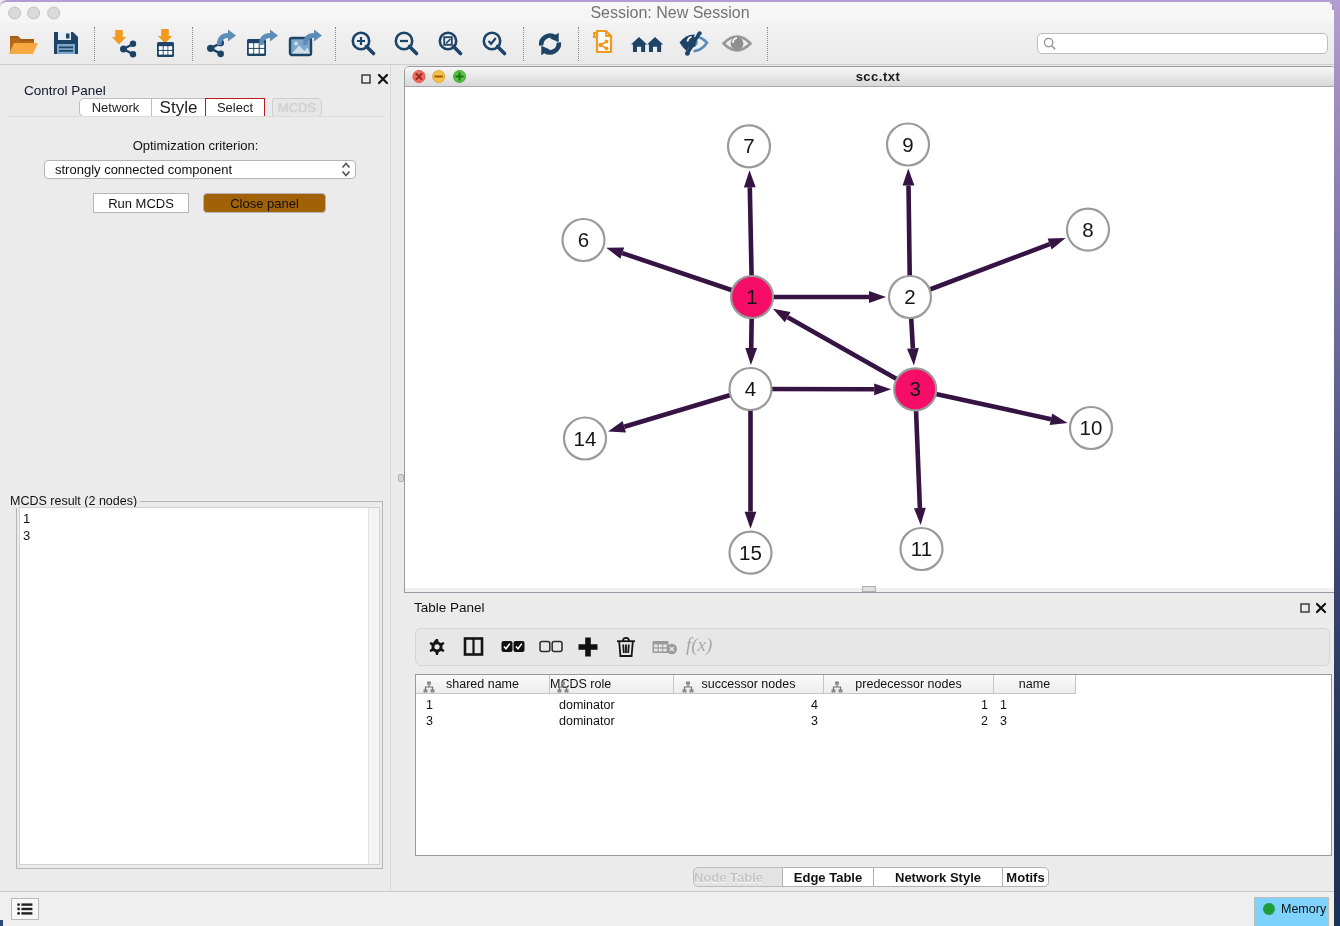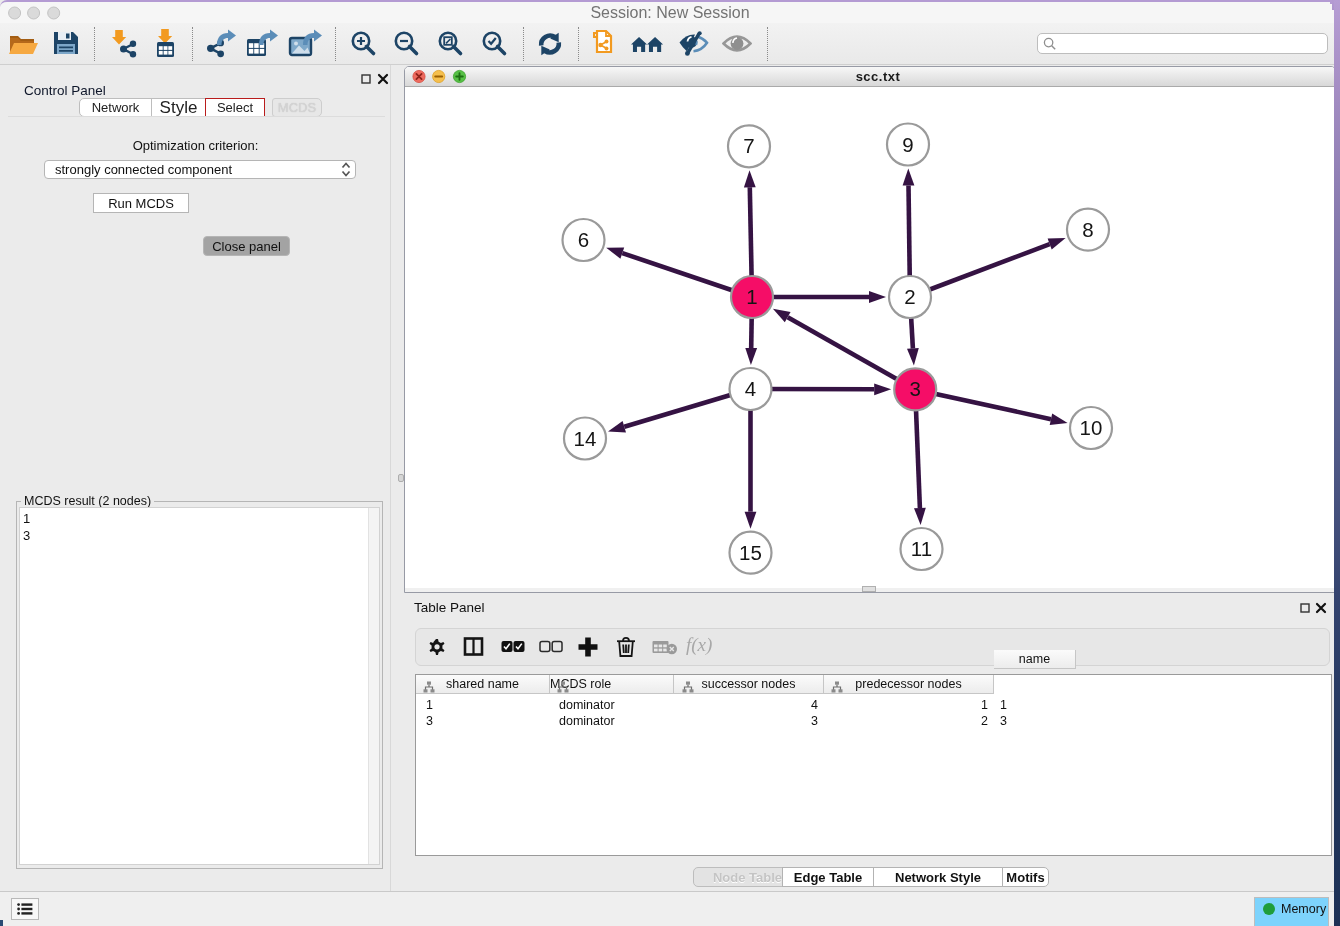--- a/index.html
+++ b/index.html
@@ -184,24 +184,24 @@
 </div>
 <div class="abs" style="left:8px;top:116px;width:377px;height:1px;background:#dcdcdc;"></div>
 
 <div class="abs" style="left:0px;top:138px;width:391px;text-align:center;font-size:13px;color:#111;">Optimization criterion:</div>
 <div class="abs" style="left:44px;top:160px;width:312px;height:19px;background:#fff;border:1px solid #b5b5b5;border-radius:4px;font-size:13px;color:#111;line-height:18px;padding-left:10px;">strongly connected component</div>
 <svg class="abs" style="left:340px;top:162px;" width="12" height="15" viewBox="0 0 12 15">
 <path d="M2.5 5.5 L6 1.5 L9.5 5.5" fill="none" stroke="#555" stroke-width="1.7"></path>
 <path d="M2.5 9.5 L6 13.5 L9.5 9.5" fill="none" stroke="#555" stroke-width="1.7"></path>
 </svg>
 <div class="abs" style="left:93px;top:193px;width:96px;height:20px;background:#fff;border:1px solid #b5b5b5;border-radius:0;font-size:13px;color:#111;text-align:center;line-height:19px;">Run MCDS</div>
-<div class="abs" style="left:203px;top:193px;width:87px;height:20px;background:#a3a3a3;border:1px solid #b5b5b5;border-radius:4px;font-size:13px;color:#111;text-align:center;line-height:19px;margin-top:43px;">Close panel</div>
+<div class="abs" style="left:203px;top:193px;width:123px;height:20px;background:#a16207;border:1px solid #b5b5b5;border-radius:4px;font-size:13px;color:#111;text-align:center;line-height:19px;">Close panel</div>
 
 <div class="abs" style="left:16px;top:501px;width:367px;height:368px;border:1px solid #b5b5b5;"></div>
-<div class="abs" style="left:21px;top:494px;background:#ebebeb;padding:0 3px;font-size:12.5px;color:#111;">MCDS result (2 nodes)</div>
+<div class="abs" style="left:7px;top:494px;background:#ebebeb;padding:0 3px;font-size:12.5px;color:#111;">MCDS result (2 nodes)</div>
 <div class="abs" style="left:19px;top:507px;width:361px;height:358px;background:#fff;border:1px solid #d2d2d2;"></div>
 <div class="abs" style="left:368px;top:508px;width:11px;height:356px;background:#f4f4f4;border-left:1px solid #e2e2e2;"></div>
 <div class="abs" style="left:23px;top:511px;font-size:13px;color:#111;line-height:16.5px;">1<br>3</div>
 
 <div class="abs" style="left:398px;top:474px;width:6px;height:8px;background:#d6d6d6;border:1px solid #adadad;border-radius:2px;"></div>
 
 <div class="abs" style="left:404px;top:66px;width:932px;height:527px;background:#fff;border:1px solid #979aa5;border-radius:5px 5px 0 0;"></div>
 <div class="abs" style="left:405px;top:67px;width:930px;height:20px;background:linear-gradient(#f7f7f7,#d8d8d8);border-bottom:1px solid #aaa;border-radius:4px 4px 0 0;"></div>
 <svg class="abs" style="left:412px;top:69px;" width="56" height="15" viewBox="0 0 56 15">
 <circle cx="7" cy="7.5" r="6.1" fill="#ee6a5e" stroke="#d55144" stroke-width="0.8"></circle>
@@ -361,35 +361,35 @@
 </svg>
 <div class="abs" style="left:824px;top:675px;width:170px;height:19px;background:linear-gradient(#fbfbfb,#ececec);border-right:1px solid #c6c6c6;border-bottom:1px solid #c6c6c6;font-size:12.5px;color:#111;text-align:center;line-height:19px;">predecessor nodes</div>
 <svg class="abs" style="left:830px;top:681px;" width="14" height="12" viewBox="0 0 14 12">
 <g fill="none" stroke="#6f6f6f" stroke-width="1.2">
       <path d="M7 3.5 V6 M3.5 9 V6 H10.5 V9"></path>
     </g>
 <rect x="5" y="0.5" width="4" height="3.2" fill="#8a8a8a"></rect>
 <rect x="1.5" y="8.3" width="4" height="3.2" fill="#8a8a8a"></rect>
 <rect x="8.5" y="8.3" width="4" height="3.2" fill="#8a8a8a"></rect>
 </svg>
-<div class="abs" style="left:994px;top:650px;width:82px;height:19px;background:linear-gradient(#fbfbfb,#ececec);border-right:1px solid #c6c6c6;border-bottom:1px solid #c6c6c6;font-size:12.5px;color:#111;text-align:center;line-height:19px;">name</div>
+<div class="abs" style="left:994px;top:675px;width:82px;height:19px;background:linear-gradient(#fbfbfb,#ececec);border-right:1px solid #c6c6c6;border-bottom:1px solid #c6c6c6;font-size:12.5px;color:#111;text-align:center;line-height:19px;">name</div>
 
 <div class="abs" style="left:426px;top:698px;font-size:12.5px;color:#111;">1</div>
 <div class="abs" style="left:426px;top:714px;font-size:12.5px;color:#111;">3</div>
 <div class="abs" style="left:559px;top:698px;font-size:12.5px;color:#111;">dominator</div>
 <div class="abs" style="left:559px;top:714px;font-size:12.5px;color:#111;">dominator</div>
 <div class="abs" style="left:740px;top:698px;width:78px;text-align:right;font-size:12.5px;color:#111;">4</div>
 <div class="abs" style="left:740px;top:714px;width:78px;text-align:right;font-size:12.5px;color:#111;">3</div>
 <div class="abs" style="left:910px;top:698px;width:78px;text-align:right;font-size:12.5px;color:#111;">1</div>
 <div class="abs" style="left:910px;top:714px;width:78px;text-align:right;font-size:12.5px;color:#111;">2</div>
 <div class="abs" style="left:1000px;top:698px;font-size:12.5px;color:#111;">1</div>
 <div class="abs" style="left:1000px;top:714px;font-size:12.5px;color:#111;">3</div>
 
 <div class="abs" style="left:693px;top:867px;width:356px;height:20px;">
- <div class="abs" style="left:0;top:0;width:90px;height:20px;background:#e3e3e3;border:1px solid #bdbdbd;border-radius:5px 0 0 5px;font-size:13px;font-weight:bold;color:#c4c4c4;text-shadow:0 1px 0 #fff;text-align:right;line-height:19px;">Node Table</div>
+ <div class="abs" style="left:0;top:0;width:90px;height:20px;background:#e3e3e3;border:1px solid #bdbdbd;border-radius:5px 0 0 5px;font-size:13px;font-weight:bold;color:#c4c4c4;text-shadow:0 1px 0 #fff;text-align:left;line-height:19px;">Node Table</div>
  <div class="abs" style="left:89px;top:0;width:92px;height:20px;background:#fff;border:1px solid #b3b3b3;font-size:13px;font-weight:bold;color:#111;text-align:center;line-height:19px;">Edge Table</div>
  <div class="abs" style="left:180px;top:0;width:130px;height:20px;background:#fff;border:1px solid #b3b3b3;font-size:13px;font-weight:bold;color:#111;text-align:center;line-height:19px;">Network Style</div>
  <div class="abs" style="left:309px;top:0;width:47px;height:20px;background:#fff;border:1px solid #b3b3b3;border-radius:0 5px 5px 0;font-size:13px;font-weight:bold;color:#111;text-align:center;line-height:19px;">Motifs</div>
 </div>
 
 <div class="abs" style="left:0;top:891px;width:1340px;height:35px;background:#efefef;border-top:1px solid #c9c9c9;"></div>
 <div class="abs" style="left:11px;top:898px;width:28px;height:22px;background:#f8f8f8;border:1px solid #b9b9b9;"></div>
 <svg class="abs" style="left:17px;top:903px;" width="16" height="12" viewBox="0 0 16 12">
 <g fill="#222">
       <circle cx="1.6" cy="1.6" r="1.4"></circle>

